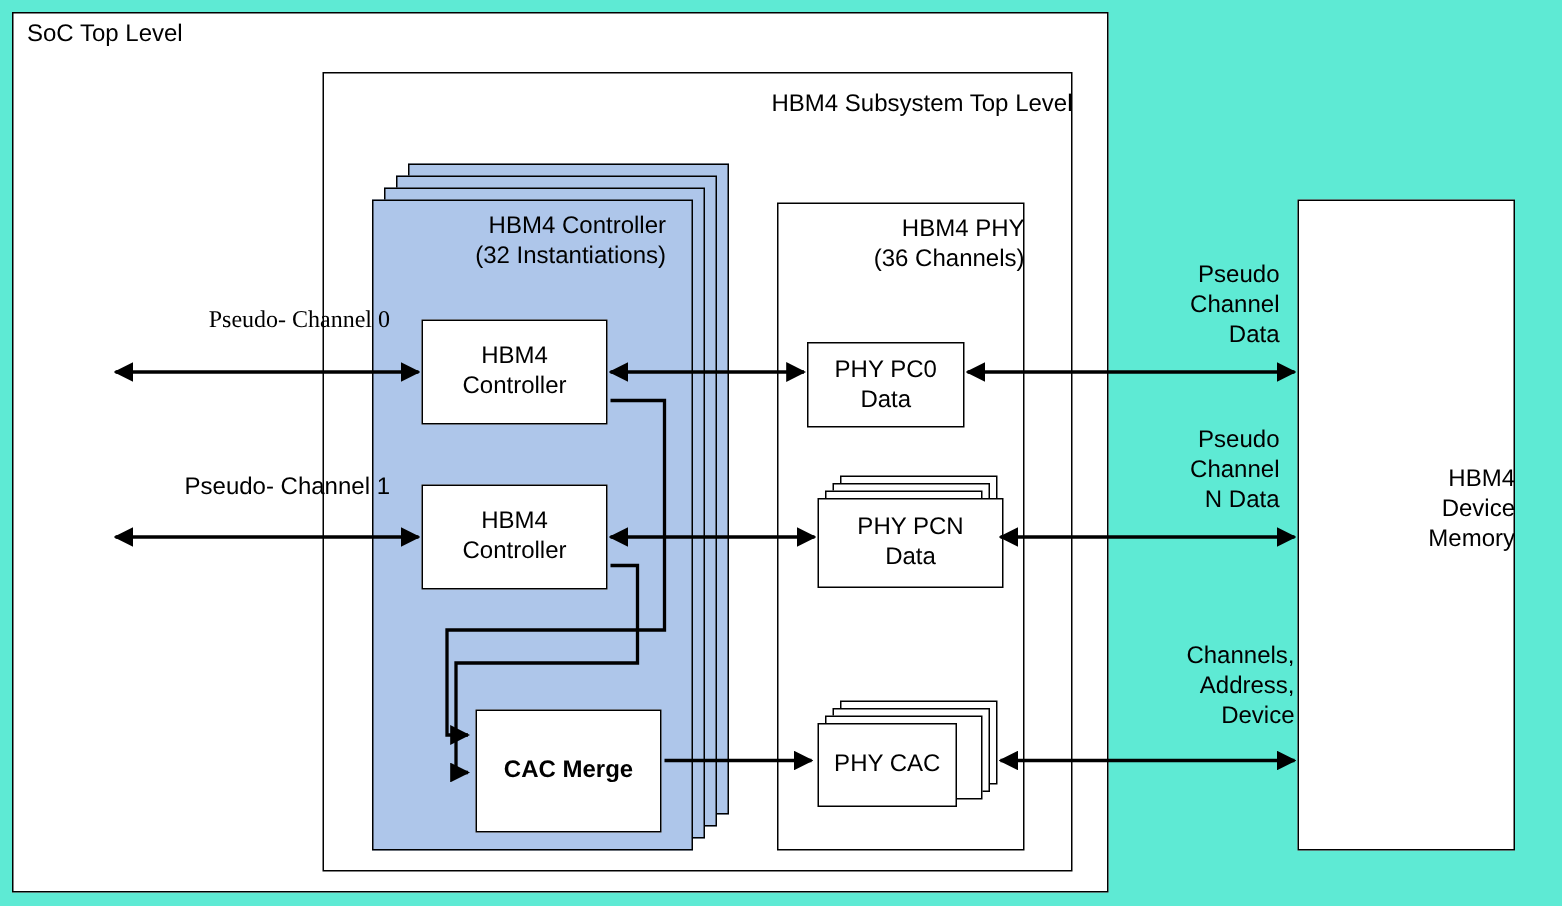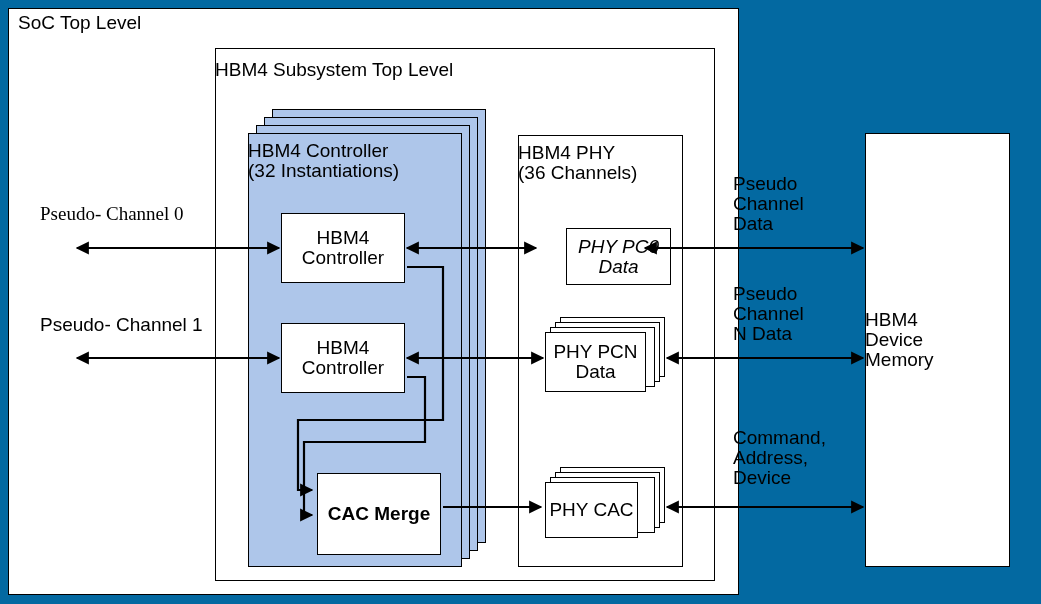--- a/index.html
+++ b/index.html
@@ -1,21 +1,21 @@
 <!DOCTYPE html>
 <html style="--accent: #aec6ea; --line: #000000;"><head>
 <meta charset="utf-8">
 <style>
   html,body { margin:0; padding:0; background:#ffffff; }
   body { font-family:"Liberation Sans", sans-serif; color:#000; }
-  .canvas { position:relative; width:1041px; height:604px; background:#0369a1; overflow:hidden; font-size:19px; }
+  .canvas { position:relative; width:1041px; height:604px; background:#5eead4; overflow:hidden; font-size:16px; }
   .box { position:absolute; box-sizing:border-box; border:1.6px solid var(--line,#000); background:#fff; }
   .blue { background:var(--accent,#afc6ea); }
   .flexc { display:flex; flex-direction:column; align-items:center; justify-content:center; text-align:center; line-height:20px; }
-  .label { position:absolute; text-align:left; line-height:20px; white-space:nowrap; }
+  .label { position:absolute; text-align:right; line-height:20px; white-space:nowrap; }
   .label.left { text-align:left; }
   .overlay { position:absolute; left:0; top:0; width:1041px; height:604px; pointer-events:none; }
   .conn { stroke:var(--line,#000); stroke-width:2.2; fill:none; }
   #ah path { fill:var(--line,#000); }
 </style>
 </head>
 <body>
 
 <div class="canvas">
 
@@ -46,29 +46,29 @@
   <div class="box flexc" style="left:317px; top:473px; width:124px; height:82px;font-weight:bold;">
     <div>CAC Merge</div>
   </div>
 
   <div class="box" style="left:518px; top:135px; width:165px; height:432px;"></div>
   <div class="label" style="left:518px; top:143px; width:165px;">
     <div>HBM4 PHY</div>
     <div>(36 Channels)</div>
   </div>
 
-  <div class="box flexc" style="left:566px; top:228px; width:105px; height:57px;font-style:italic;">
+  <div class="box flexc" style="left:538px; top:228px; width:105px; height:57px;">
     <div>PHY PC0</div>
     <div>Data</div>
   </div>
 
   <div class="box" style="left:560px; top:317px; width:105px; height:60px;"></div>
   <div class="box" style="left:555px; top:322px; width:105px; height:60px;"></div>
   <div class="box" style="left:550px; top:327px; width:105px; height:60px;"></div>
-  <div class="box flexc" style="left:545px; top:332px; width:101px; height:60px;">
+  <div class="box flexc" style="left:545px; top:332px; width:124px; height:60px;">
     <div>PHY PCN</div>
     <div>Data</div>
   </div>
 
   <div class="box" style="left:560px; top:467px; width:105px; height:56px;"></div>
   <div class="box" style="left:555px; top:472px; width:105px; height:56px;"></div>
   <div class="box" style="left:550px; top:477px; width:105px; height:56px;"></div>
   <div class="box flexc" style="left:545px; top:482px; width:93px; height:56px;">
     <div>PHY CAC</div>
   </div>
@@ -89,21 +89,21 @@
     <div>Data</div>
   </div>
 
   <div class="label" style="left:733px; top:284px; width:120px;">
     <div>Pseudo</div>
     <div>Channel</div>
     <div>N Data</div>
   </div>
 
   <div class="label" style="left:733px; top:428px; width:130px;">
-    <div>Command,</div>
+    <div>Channels,</div>
     <div>Address,</div>
     <div>Device</div>
   </div>
 
   <svg class="overlay" viewBox="0 0 1041 604">
     <defs>
       <marker id="ah" viewBox="0 0 10 10" refX="9" refY="5" markerWidth="6" markerHeight="6" orient="auto-start-reverse">
         <path d="M0,0 L10,5 L0,10 z"></path>
       </marker>
     </defs>

